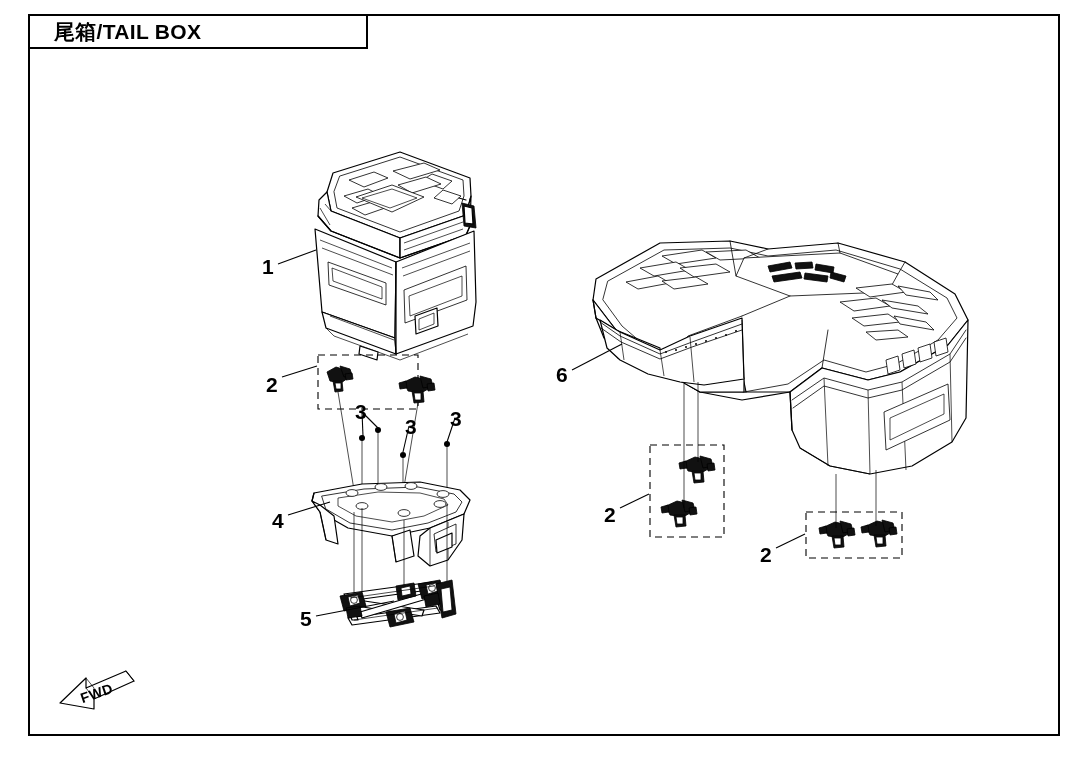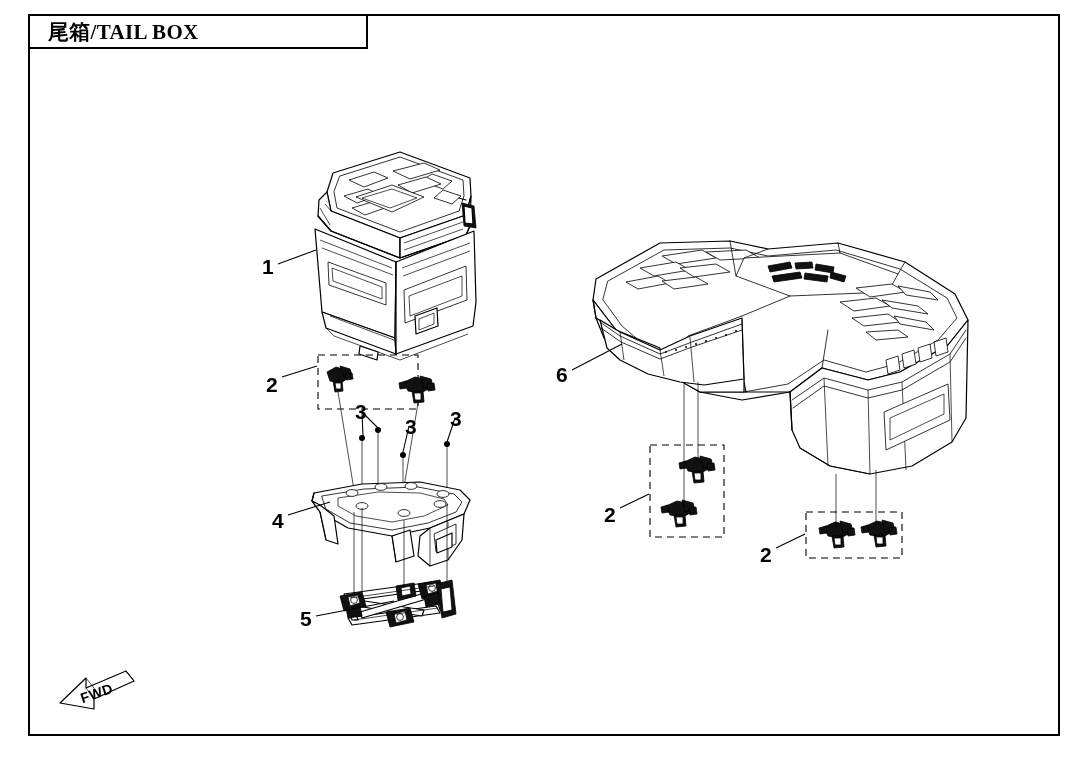--- a/index.html
+++ b/index.html
@@ -11,22 +11,22 @@
   #page-frame{
     position:absolute;left:28px;top:14px;width:1032px;height:722px;
     border:2px solid #000;box-sizing:border-box;
   }
   #title-box{
     position:absolute;left:28px;top:14px;width:340px;height:35px;
     border:2px solid #000;box-sizing:border-box;background:#fff;
     display:flex;align-items:center;z-index:6;
   }
   #title-text{
-    padding-left:6px;font-size:21px;font-weight:bold;letter-spacing:.3px;
-    white-space:nowrap;font-family:Liberation Serif, serif;margin-left:12px;
+    padding-left:24px;font-size:21px;font-weight:bold;letter-spacing:.3px;
+    white-space:nowrap;font-family:Liberation Sans, sans-serif;
   }
   #art{position:absolute;left:0;top:0;width:1090px;height:760px;z-index:3;}
   .callout{
     position:absolute;font-size:21px;font-weight:bold;z-index:5;
     font-family:"Liberation Sans",sans-serif;line-height:1;
   }
   #fwd-wrap{position:absolute;left:50px;top:668px;width:100px;height:52px;z-index:5;}
   #fwd-label{
     position:absolute;left:30px;top:17px;font-size:14px;font-weight:bold;
     transform:rotate(-19deg);font-family:"Liberation Sans",sans-serif;

